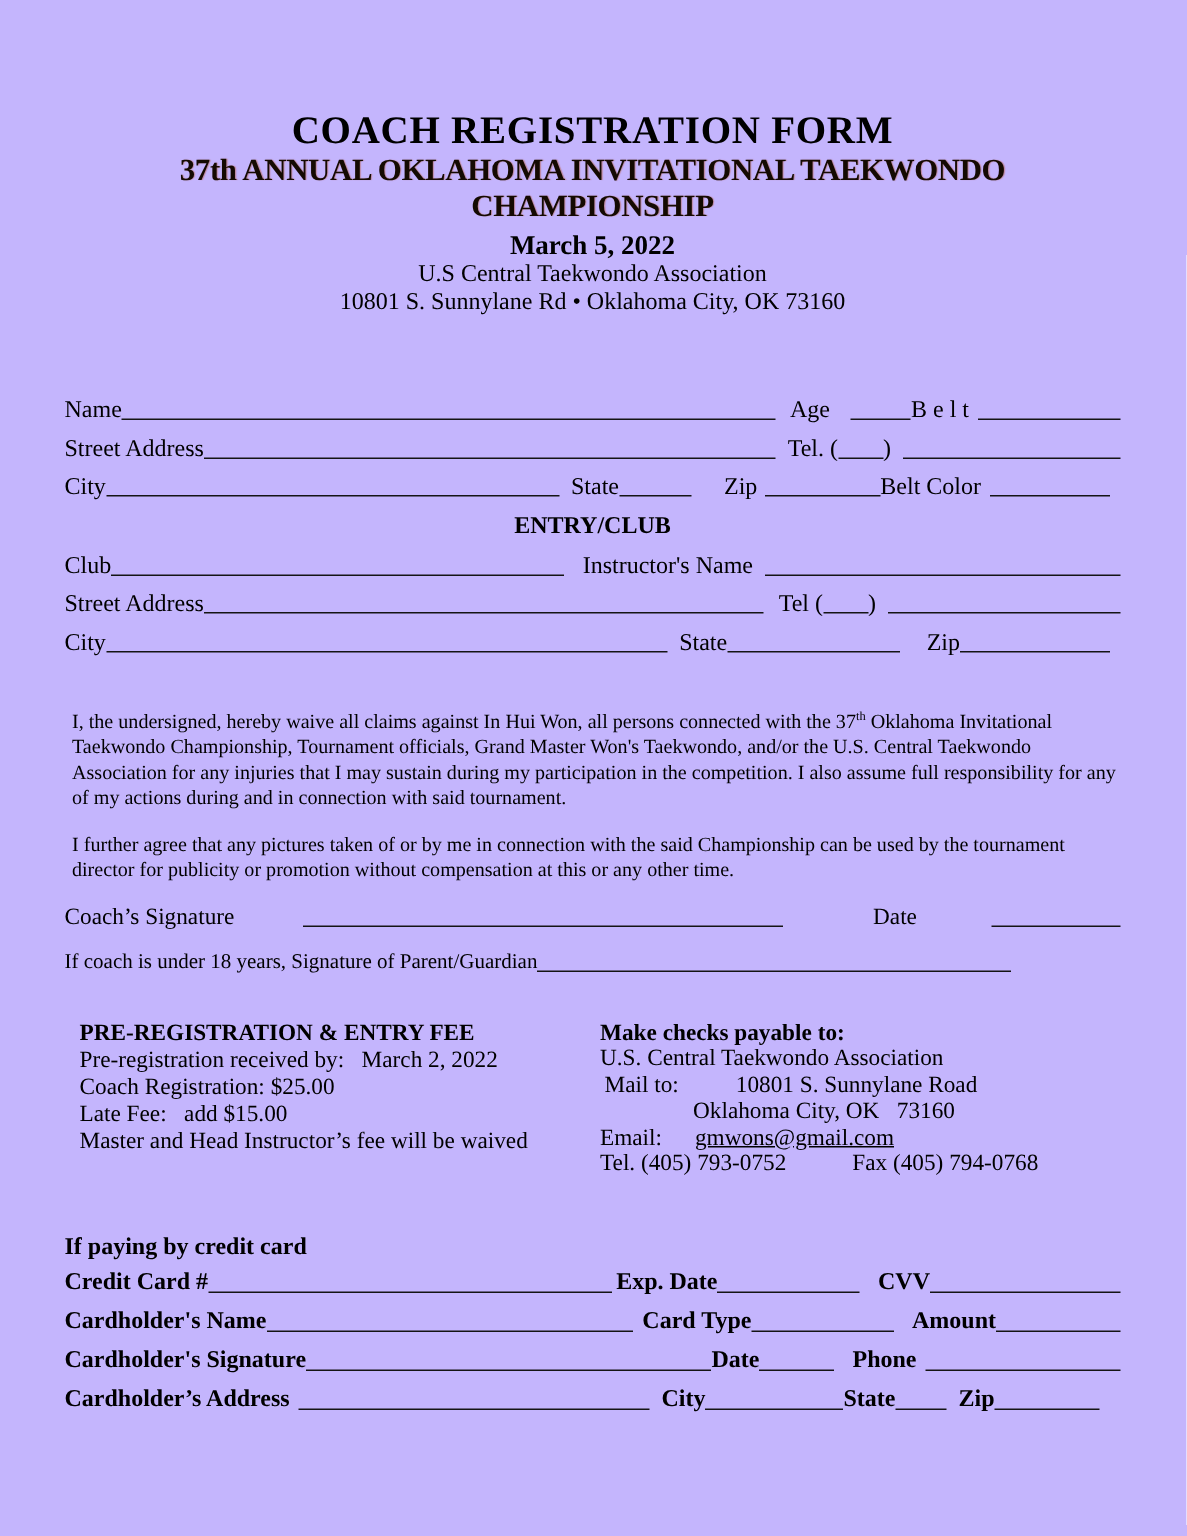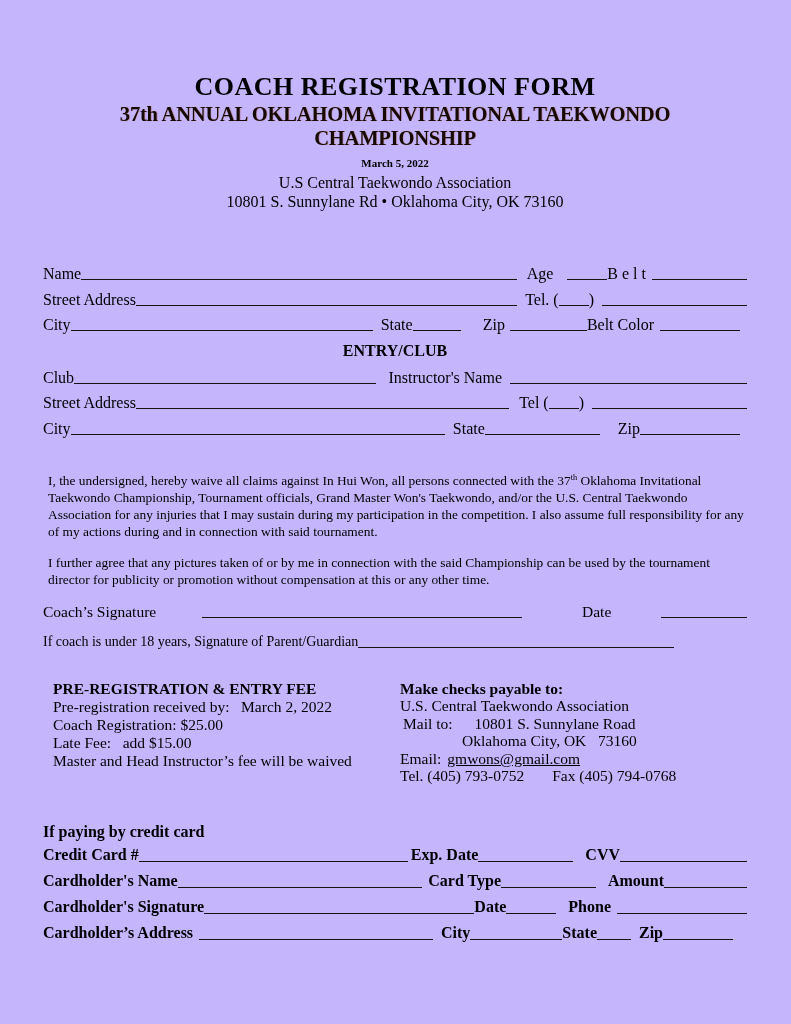--- a/index.html
+++ b/index.html
@@ -11,21 +11,21 @@
     background:#c4b5fd;
     color:#000;
     font-family:"Liberation Serif", serif;
     overflow:hidden;
   }
   
   .hdr { text-align:center; }
   .hdr-title   { font-size:26px; font-weight:700; letter-spacing:0.5px; line-height:29px; }
   .hdr-sub     { font-size:20.5px; font-weight:700; letter-spacing:-0.2px; line-height:24px; margin-top:1px;
                  color:#140a02; text-shadow:0.7px 0 0.7px rgba(175,60,0,0.38); }
-  .hdr-date    { font-size:11px; font-weight:700; line-height:20px; margin-top:3px; }
+  .hdr-date    { font-size:18px; font-weight:700; line-height:20px; margin-top:3px; }
   .hdr-org     { font-size:16px; line-height:19px; }
   .hdr-addr    { font-size:16px; line-height:19px; }
 
   
   .sectionA { margin-top:53px; }
   .frow { display:flex; align-items:flex-end; font-size:16px; line-height:19px; margin-bottom:6.5px; }
   .lbl  { white-space:pre; }
   .blank { border-bottom:1.5px solid #141414; height:0; margin-bottom:3px; }
   .fill  { flex:1 1 auto; }
   .pre   { white-space:pre-wrap; }
@@ -40,21 +40,21 @@
 
   
   .sigrow  { margin-top:14px; margin-bottom:0; font-size:15.5px;gap:36px; }
   .guarrow { margin-top:11px; margin-bottom:0; font-size:14px; }
 
   
   .feewrap { display:flex; margin-top:29px; }
   .feecol  { flex:0 0 347px; margin-left:10px; font-size:15.5px; line-height:18px; }
   .paycol  { flex:1 1 auto; font-size:15.5px; line-height:17.5px; }
   .bold    { font-weight:700; }
-  .pay-line  { display:flex; align-items:center; }
+  .pay-line  { display:flex; align-items:center;gap:16px; }
   .pay-ind   { padding-left:62px; }
   .email-link { text-decoration:underline; }
 
   
   .credit { margin-top:37px; }
   .credit-head { font-size:16px; font-weight:700; line-height:20px; margin-bottom:3px; }
   .crow { font-weight:700; font-size:16px; line-height:20px; margin-bottom:6px; }
 </style>
 </head>
 <body>

